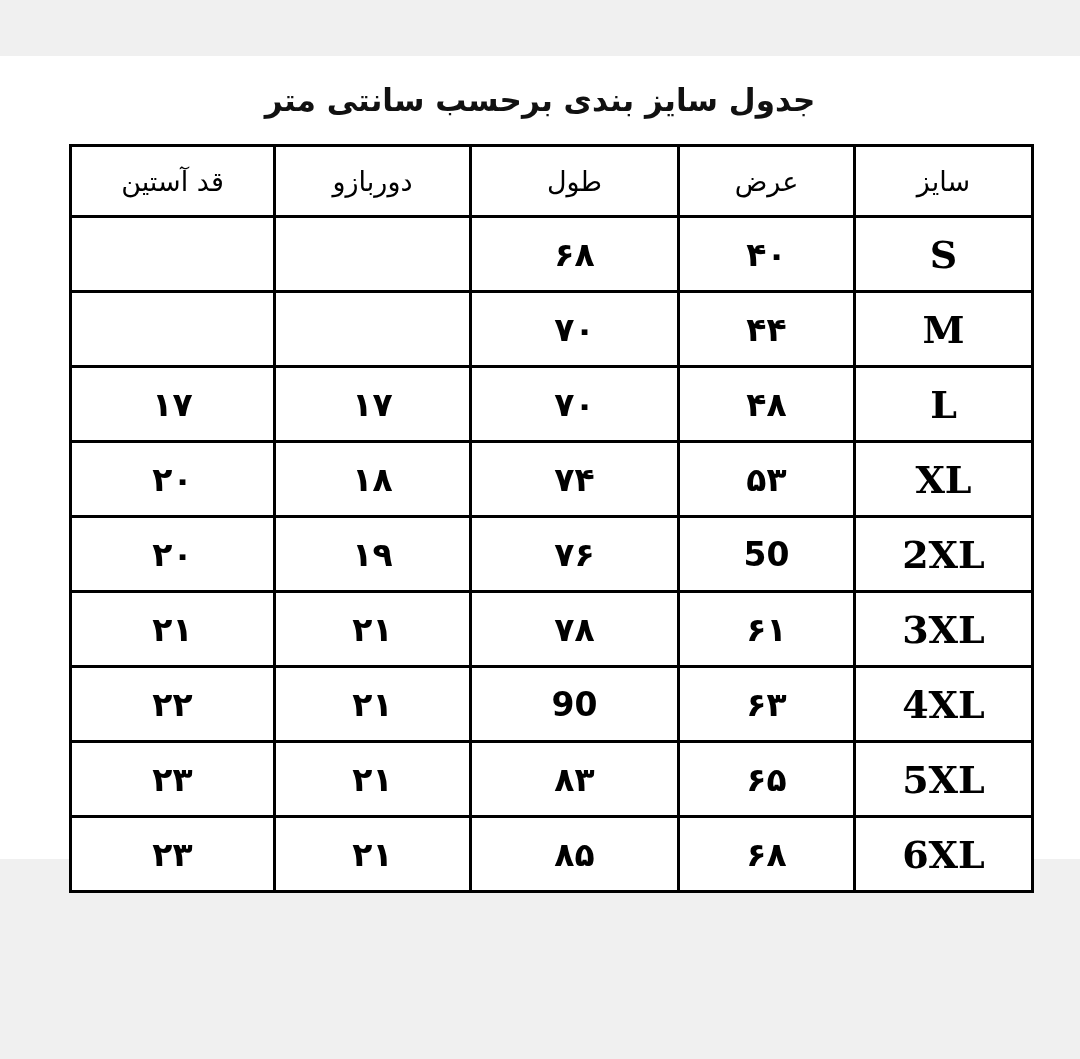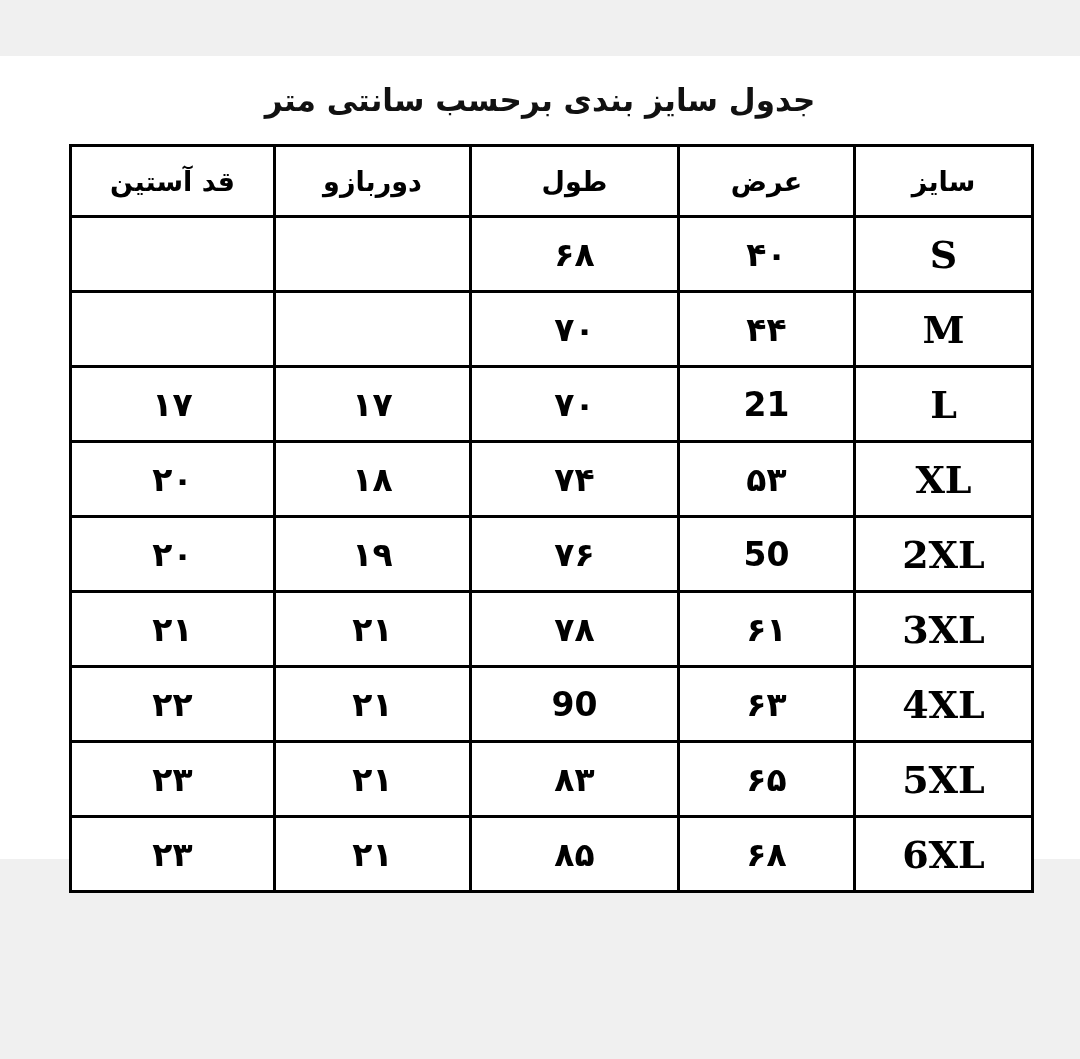--- a/index.html
+++ b/index.html
@@ -68,21 +68,21 @@
   table.size-table td {
     border: 3px solid #000000;
     text-align: center;
     vertical-align: middle;
     color: #000000;
     background: #ffffff;
   }
   table.size-table th {
     height: 66px;
     font-size: 27px;
-    font-weight: bold;
+    font-weight: normal;
   }
   table.size-table td {
     height: 70px;
     font-size: 33px;
     font-weight: bold;
   }
   
   table.size-table td.size-name {
     font-size: 38px;
     font-weight: bold;
@@ -134,21 +134,21 @@
           </tr>
           <tr>
             <td class="size-name">M</td>
             <td>۴۴</td>
             <td>۷۰</td>
             <td></td>
             <td></td>
           </tr>
           <tr>
             <td class="size-name">L</td>
-            <td>21</td>
+            <td>۴۸</td>
             <td>۷۰</td>
             <td>۱۷</td>
             <td>۱۷</td>
           </tr>
           <tr>
             <td class="size-name">XL</td>
             <td>۵۳</td>
             <td>۷۴</td>
             <td>۱۸</td>
             <td>۲۰</td>

